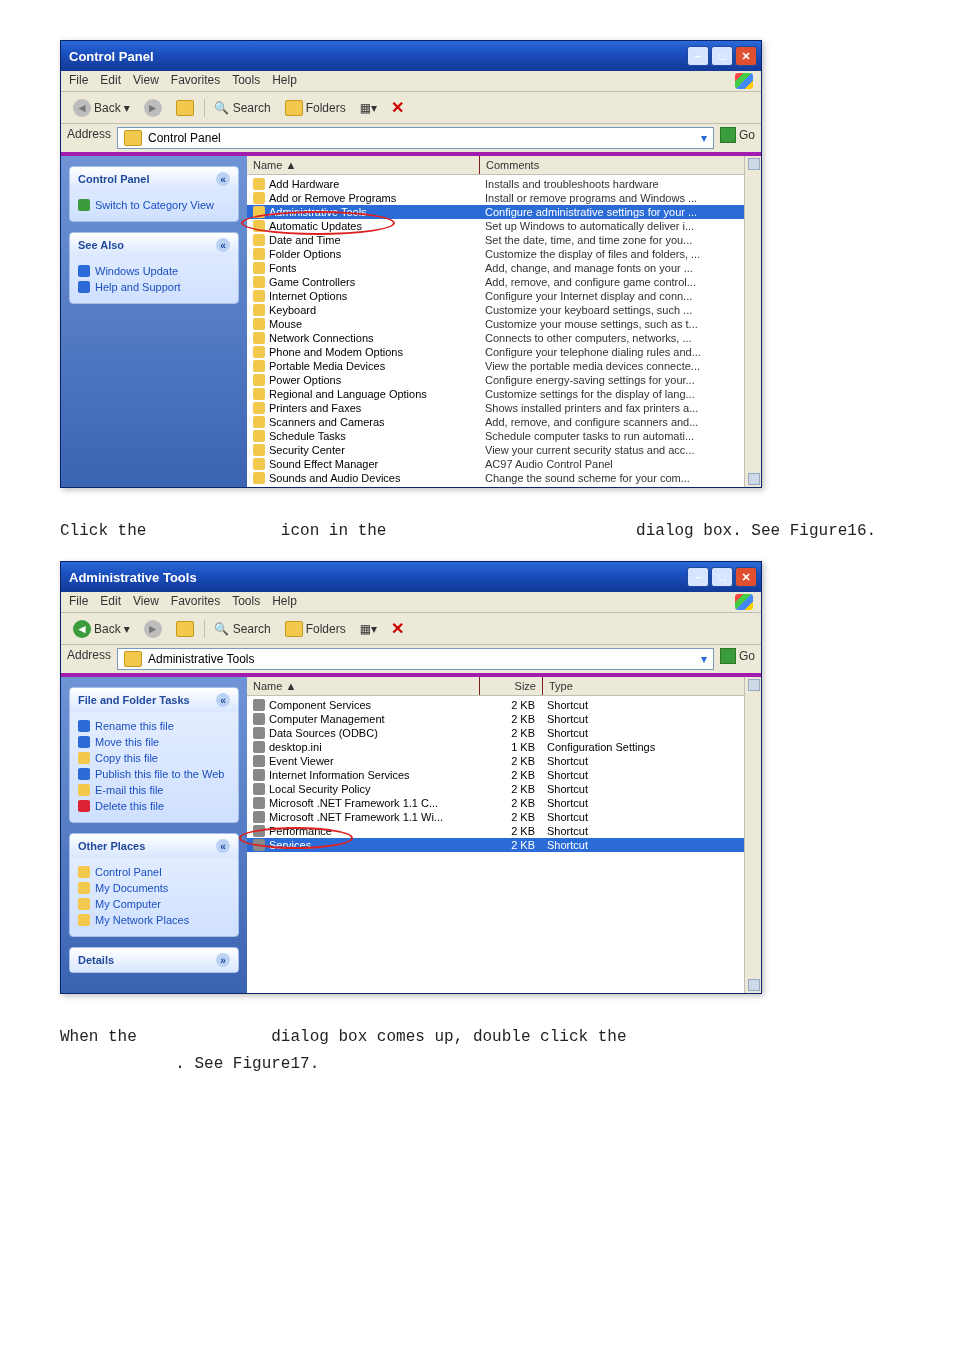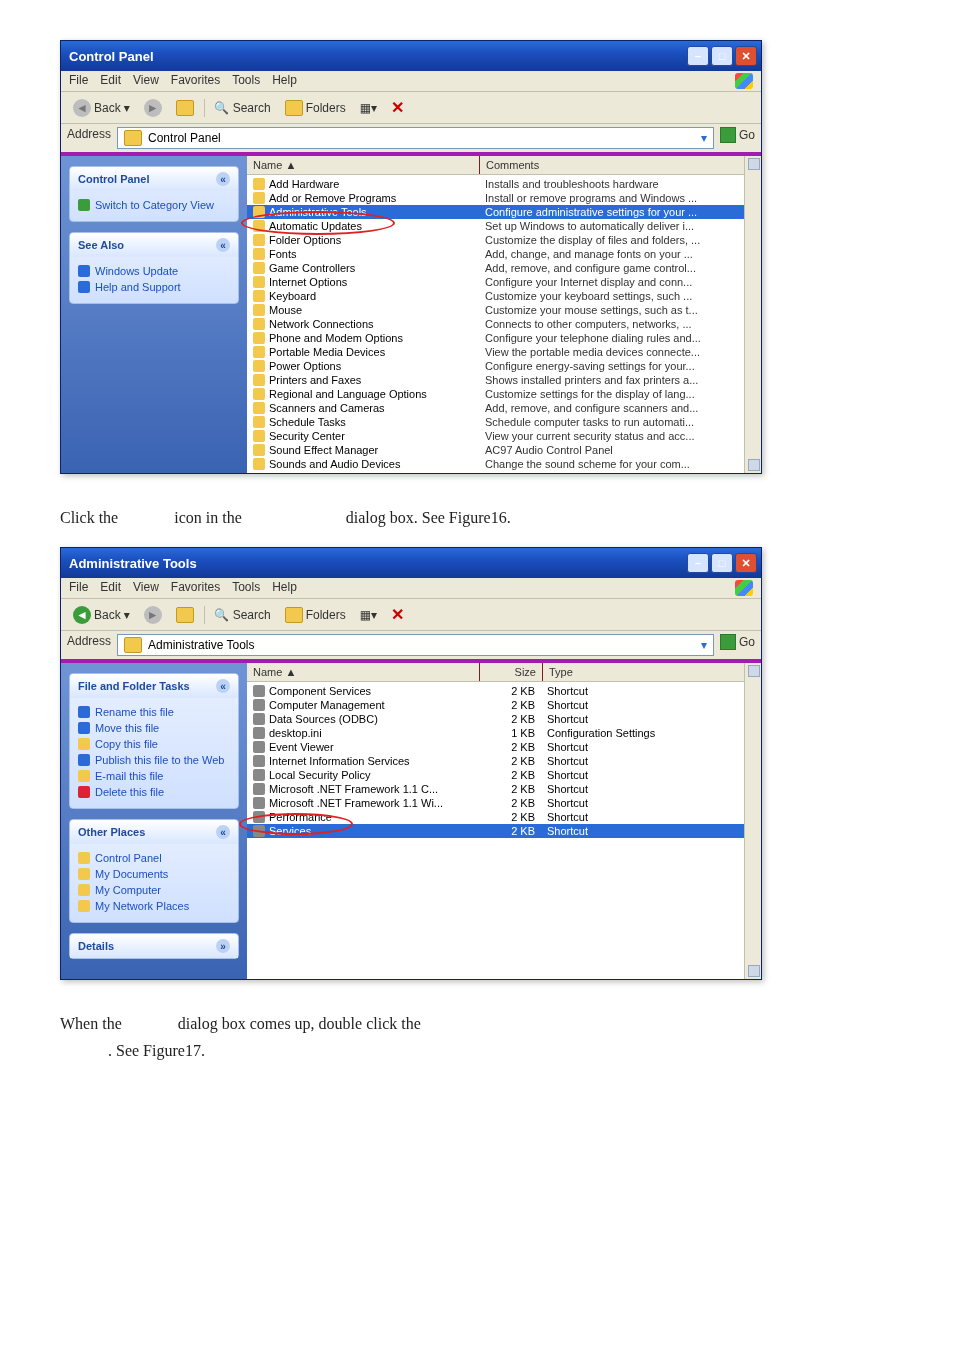--- a/index.html
+++ b/index.html
@@ -121,21 +121,21 @@
   .row .rn{flex:0 0 220px;display:flex;align-items:center;gap:4px;white-space:nowrap;overflow:hidden;text-overflow:ellipsis;}
   .row .rs{flex:0 0 50px;text-align:right;white-space:nowrap;}
   .row .rt{flex:1;white-space:nowrap;overflow:hidden;text-overflow:ellipsis;}
   .row .rc{flex:1;white-space:nowrap;overflow:hidden;text-overflow:ellipsis;color:#333;}
   .row.selected .rc{color:#fff;}
   .ellipse-highlight{
     position:absolute;border:2px solid #d22;border-radius:50%;
     width:150px;height:20px;pointer-events:none;
   }
   .instr{
-    font-family:Liberation Serif, serif;font-size:16px;color:#222;
+    font-family:Liberation Mono, monospace;font-size:16px;color:#222;
     margin:26px 0 16px;line-height:1.7;
   }
   .instr .blue{color:#004a9c;font-weight:bold;}
   .rel-wrap{position:relative;}
   .scroll-stub{position:absolute;right:0;top:0;bottom:0;width:16px;background:#ece9d8;border-left:1px solid #c0c0b0;}
   .scroll-stub::before,.scroll-stub::after{content:"";position:absolute;left:3px;width:10px;height:10px;background:#cfd8e6;border:1px solid #98a8c0;}
   .scroll-stub::before{top:2px;}
   .scroll-stub::after{bottom:2px;}
 </style>
 </head>
@@ -248,20 +248,27 @@
           <div class="row">
             <div class="rn">
               <span class="mini-ico mi-yellow"></span>
               <span>Automatic Updates</span>
             </div>
             <div class="rc">Set up Windows to automatically deliver i...</div>
           </div>
           <div class="row">
             <div class="rn">
               <span class="mini-ico mi-yellow"></span>
+              <span>Date and Time</span>
+            </div>
+            <div class="rc">Set the date, time, and time zone for you...</div>
+          </div>
+          <div class="row">
+            <div class="rn">
+              <span class="mini-ico mi-yellow"></span>
               <span>Folder Options</span>
             </div>
             <div class="rc">Customize the display of files and folders, ...</div>
           </div>
           <div class="row">
             <div class="rn">
               <span class="mini-ico mi-yellow"></span>
               <span>Fonts</span>
             </div>
             <div class="rc">Add, change, and manage fonts on your ...</div>
@@ -318,30 +325,30 @@
           <div class="row">
             <div class="rn">
               <span class="mini-ico mi-yellow"></span>
               <span>Power Options</span>
             </div>
             <div class="rc">Configure energy-saving settings for your...</div>
           </div>
           <div class="row">
             <div class="rn">
               <span class="mini-ico mi-yellow"></span>
+              <span>Regional and Language Options</span>
+            </div>
+            <div class="rc">Customize settings for the display of lang...</div>
+          </div>
+          <div class="row">
+            <div class="rn">
+              <span class="mini-ico mi-yellow"></span>
               <span>Printers and Faxes</span>
             </div>
             <div class="rc">Shows installed printers and fax printers a...</div>
-          </div>
-          <div class="row">
-            <div class="rn">
-              <span class="mini-ico mi-yellow"></span>
-              <span>Regional and Language Options</span>
-            </div>
-            <div class="rc">Customize settings for the display of lang...</div>
           </div>
           <div class="row">
             <div class="rn">
               <span class="mini-ico mi-yellow"></span>
               <span>Scanners and Cameras</span>
             </div>
             <div class="rc">Add, remove, and configure scanners and...</div>
           </div>
           <div class="row">
             <div class="rn">

